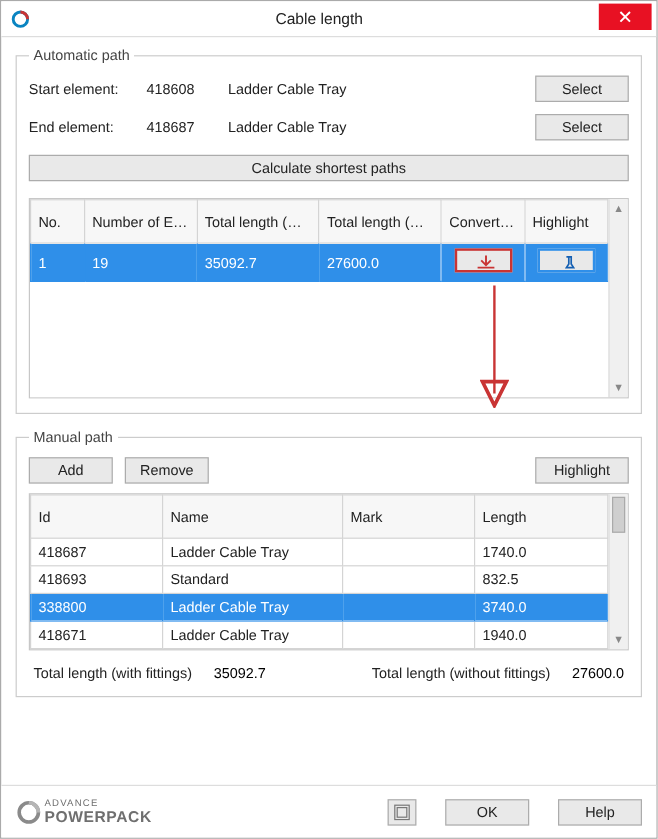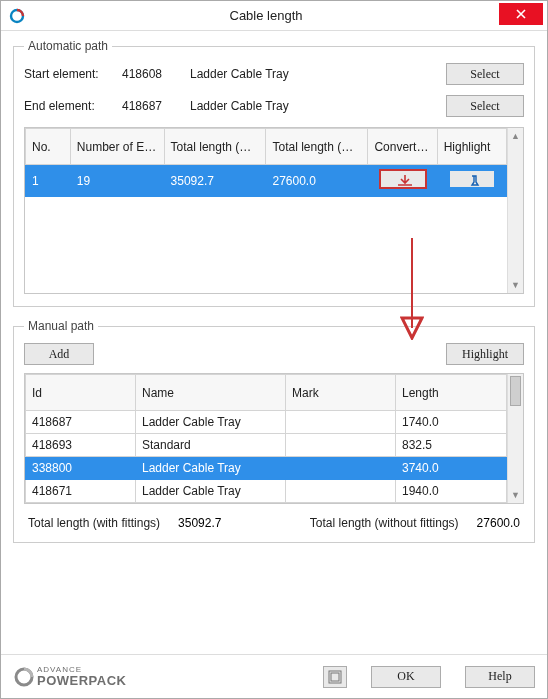--- a/index.html
+++ b/index.html
@@ -13,21 +13,21 @@
   .content { padding: 8px 12px 0 12px; }
 
   fieldset { border: 1px solid #ccc; padding: 10px 10px 12px 10px; margin: 0 0 12px 0; }
   legend { color: #444; padding: 0 4px; font-size: 12px; }
 
   .row { display: flex; align-items: center; margin-bottom: 10px; gap: 8px; }
   .row .lab { width: 90px; color: #222; }
   .row .val { width: 60px; color: #222; }
   .row .desc { flex: 1; color: #222; }
 
-  .btn { background: #e9e9e9; border: 1px solid #acacac; height: 22px; padding: 0 10px; display: inline-flex; align-items: center; justify-content: center; cursor: pointer; color: #222; font-family: Liberation Serif, serif; }
+  .btn { background: #e9e9e9; border: 1px solid #acacac; height: 22px; padding: 0 10px; display: inline-flex; align-items: center; justify-content: center; cursor: pointer; color: #222; }
   .btn-wide { width: 78px; }
   .btn-full { width: 100%; justify-content: center; }
 
   .table-outer { border: 1px solid #c7c7c7; margin-top: 6px; }
   table { border-collapse: collapse; width: 100%; table-layout: fixed; }
   th, td { border: 1px solid #d4d4d4; padding: 4px 6px; text-align: left; color: #222; overflow: hidden; white-space: nowrap; text-overflow: ellipsis; vertical-align: middle; }
   th { background: #f7f7f7; font-weight: normal; height: 36px; }
   thead tr { height: 36px; }
   .sel td { background: #2f8fe9; color: #fff; border-color:#2f8fe9; }
 
@@ -97,20 +97,21 @@
       <span class="desc">Ladder Cable Tray</span>
       <button class="btn btn-wide">Select</button>
     </div>
     <div class="row">
       <span class="lab">End element:</span>
       <span class="val">418687</span>
       <span class="desc">Ladder Cable Tray</span>
       <button class="btn btn-wide">Select</button>
     </div>
 
+    <button class="btn btn-full" style="margin:2px 0 8px 0;">Calculate shortest paths</button>
 
     <div class="table-outer tbl-wrap" style="padding-right:16px;">
       <table>
         <colgroup>
             <col style="width:44px">
             <col style="width:92px">
             <col style="width:100px">
             <col style="width:100px">
             <col style="width:68px">
             <col style="width:68px">
@@ -146,20 +147,21 @@
         <div class="scroll-arrow down">▼</div>
       </div>
     </div>
   </fieldset>
 
   <fieldset>
     <legend>Manual path</legend>
 
     <div class="btnrow">
       <button class="btn" style="width:70px;">Add</button>
+      <button class="btn" style="width:70px;">Remove</button>
       <span class="spacer"></span>
       <button class="btn" style="width:78px;">Highlight</button>
     </div>
 
     <div class="man-table-wrap">
       <table>
         <colgroup>
             <col style="width:110px">
             <col style="width:150px">
             <col style="width:110px">

